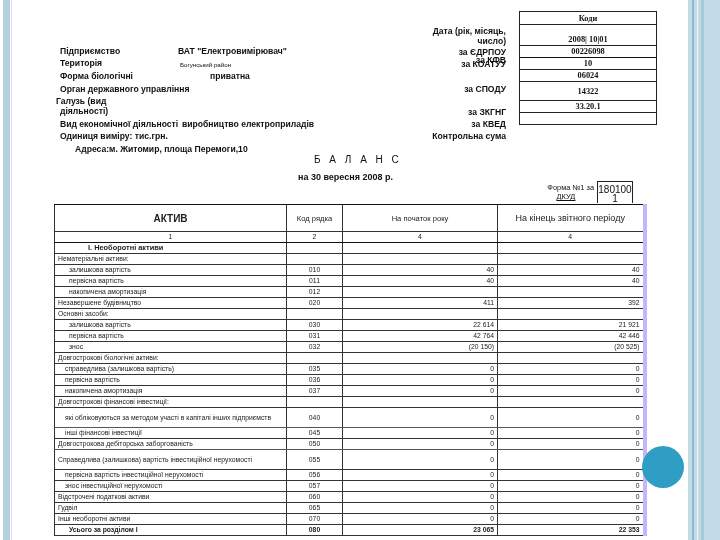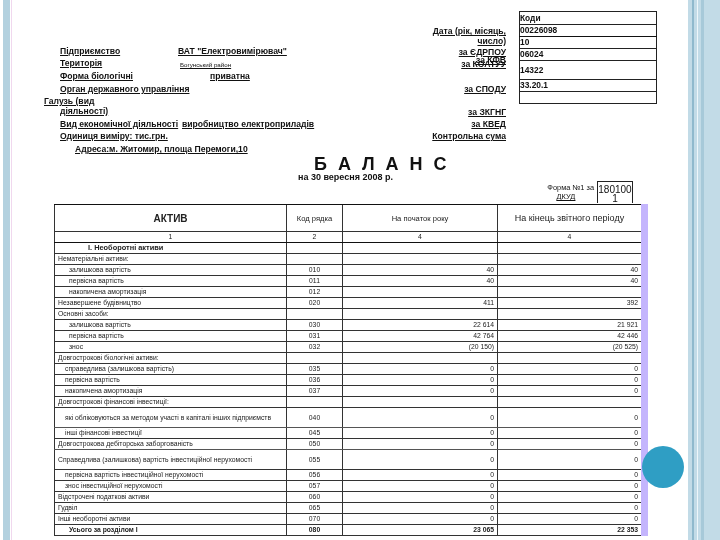--- a/index.html
+++ b/index.html
@@ -6,40 +6,40 @@
   body { width:720px; height:540px; position:relative; overflow:hidden; background:#ffffff;
          font-family:"Liberation Sans", sans-serif; color:#111; }
   .frame-left { position:absolute; left:3px; top:0; width:7px; height:540px; background:#b3d1df; }
   .frame-left2 { position:absolute; left:11px; top:0; width:1px; height:540px; background:#f0d8ee; }
   .frame-right { position:absolute; left:688px; top:0; width:32px; height:540px; background:#c2dbe7; }
   .frame-right .l1 { position:absolute; left:4px; top:0; width:2px; height:540px; background:#8fb9cd; }
   .frame-right .l2 { position:absolute; left:9px; top:0; width:1px; height:540px; background:#eef6fa; }
   .frame-right .l3 { position:absolute; left:13px; top:0; width:3px; height:540px; background:#a7c9d9; }
   .circle { position:absolute; left:642px; top:446px; width:42px; height:42px; border-radius:50%; background:#2f9ec4; }
 
-  .t { position:absolute; font-size:8.6px; font-weight:bold; white-space:nowrap; line-height:10px;text-decoration:underline; }
+  .t { position:absolute; font-size:8.6px; font-weight:bold; white-space:nowrap; line-height:10px; }
   .small { font-size:6.2px; font-weight:normal; }
   .right { text-align:right; }
 
   .codes { position:absolute; left:519px; top:11px; width:138px; border:1px solid #222; border-collapse:collapse; }
-  .codes td { border-top:1px solid #222; font-size:8.4px; font-weight:bold; padding:0; height:11px; line-height:11px; }
+  .codes td { border-top:1px solid #222; font-size:8.4px; font-weight:bold; text-align:center; padding:0; height:11px; line-height:11px;font-family:Liberation Serif, serif; }
   .codes tr.hdr td { height:12px; background:#fff; }
   .codes tr.tall td { height:20px; vertical-align:bottom; }
   .codes tr.tall2 td { height:18px; vertical-align:middle; }
 
-  .title { position:absolute; left:314px; top:154px; font-size:18px; font-weight:bold; letter-spacing:3px; }
+  .title { position:absolute; left:314px; top:154px; font-size:10px; font-weight:normal; letter-spacing:3px; }
   .subtitle { position:absolute; left:298px; top:172px; font-size:9px; font-weight:bold; }
 
   .form-box { position:absolute; left:538px; top:181px; }
   .form-label { position:absolute; left:0; top:2px; width:56px; text-align:right; font-size:7.4px; line-height:9px; }
   .form-code { position:absolute; left:59px; top:0; width:36px; height:22px; border:1px solid #222; border-bottom:none; font-size:10px; text-align:center; line-height:9px; padding-top:3px; box-sizing:border-box; }
 
   .bal { position:absolute; left:54px; top:204px; border-collapse:collapse; width:590px; table-layout:fixed; }
   .bal td { border-bottom:1px solid #333; border-left:1px solid #333; font-size:6.8px; padding:0 3px; height:10px; line-height:10px; color:#222; white-space:nowrap; overflow:hidden; }
-  .bal td:last-child { border-right:7px solid #c4b5fd; }
+  .bal td:last-child { border-right:4px solid #c4b5fd; }
   .bal tr.head td { height:26px; font-size:7.6px; text-align:center; line-height:9px; white-space:normal; border-top:1.5px solid #111; }
   .bal tr.head td.akt { font-size:10px; font-weight:bold; }
   .bal tr.head td.end { font-size:9px; }
   .bal tr.nums td { text-align:center; border-bottom:1.5px solid #111; }
   .bal td.code { text-align:center; }
   .bal td.num { text-align:right; }
   .bal td.i1 { padding-left:14px; }
   .bal td.i2 { padding-left:10px; }
   .bal tr.two td { height:19px; line-height:9px; white-space:normal; }
   .bal tr.sec td { font-weight:bold; font-size:7.4px;padding-left:33px; }
@@ -57,41 +57,44 @@
     <div class="l3"></div>
 </div>
 
 <div class="t" style="left:60px;top:46px;">Підприємство</div>
 <div class="t" style="left:178px;top:46px;">ВАТ "Електровимірювач"</div>
 <div class="t" style="left:60px;top:58px;">Територія</div>
 <div class="t small" style="left:180px;top:60px;">Богунський район</div>
 <div class="t" style="left:60px;top:71px;">Форма біологічні</div>
 <div class="t" style="left:166px;top:71px;padding-left:44px;">приватна</div>
 <div class="t" style="left:60px;top:84px;">Орган державного управління</div>
-<div class="t" style="left:44px;top:96px;">Галузь (вид</div>
+<div class="t" style="left:56px;top:96px;">Галузь (вид</div>
 <div class="t" style="left:60px;top:106px;">діяльності)</div>
 <div class="t" style="left:60px;top:119px;">Вид економічної діяльності</div>
 <div class="t" style="left:182px;top:119px;">виробництво електроприладів</div>
 <div class="t" style="left:60px;top:131px;">Одиниця виміру: тис.грн.</div>
 <div class="t" style="left:60px;top:144px;margin-left:15px;">Адреса:м. Житомир, площа Перемоги,10</div>
 
 <div class="t right" style="left:400px;top:26px;width:106px;">Дата (рік, місяць,</div>
 <div class="t right" style="left:400px;top:36px;width:106px;">число)</div>
 <div class="t right" style="left:400px;top:47px;width:106px;">за ЄДРПОУ</div>
 <div class="t right" style="left:400px;top:59px;width:106px;">за КОАТУУ</div>
 <div class="t right" style="left:400px;top:55px;width:106px;">за КФВ</div>
 <div class="t right" style="left:400px;top:84px;width:106px;">за СПОДУ</div>
 <div class="t right" style="left:400px;top:107px;width:106px;">за ЗКГНГ</div>
 <div class="t right" style="left:400px;top:119px;width:106px;">за КВЕД</div>
 <div class="t right" style="left:380px;top:131px;width:126px;">Контрольна сума</div>
 
 <table class="codes">
   <tbody>
       <tr class="hdr">
         <td style="border-top:none;">Коди</td>
+      </tr>
+  <tr class="tall">
+        <td>2008| 10|01</td>
       </tr>
   <tr>
         <td>00226098</td>
       </tr>
   <tr>
         <td style="border-top:1.5px solid #111;">10</td>
       </tr>
   <tr>
         <td>06024</td>
       </tr>

